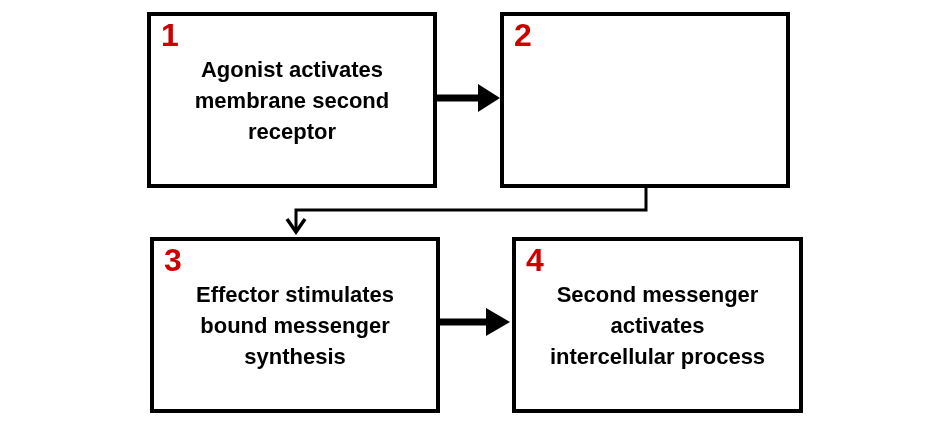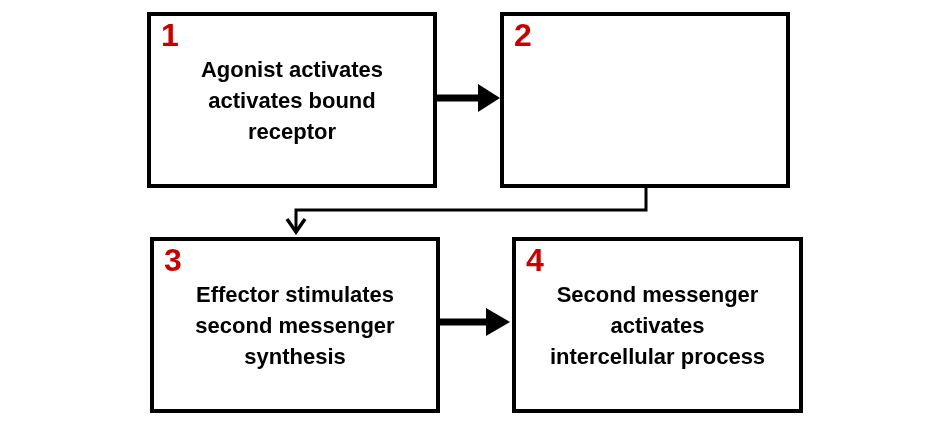--- a/index.html
+++ b/index.html
@@ -55,32 +55,32 @@
   }
 </style>
 </head>
 <body>
 
 <div class="canvas">
 
   <div class="step-box b1">
     <span class="step-number">1</span>
     <div class="step-text">Agonist activates
-activates bound
+membrane second
 receptor</div>
   </div>
 
   <div class="step-box b2">
     <span class="step-number">2</span>
   </div>
 
   <div class="step-box b3">
     <span class="step-number">3</span>
     <div class="step-text">Effector stimulates
-second messenger
+bound messenger
 synthesis</div>
   </div>
 
   <div class="step-box b4">
     <span class="step-number">4</span>
     <div class="step-text">Second messenger
 activates
 intercellular process</div>
   </div>
 

